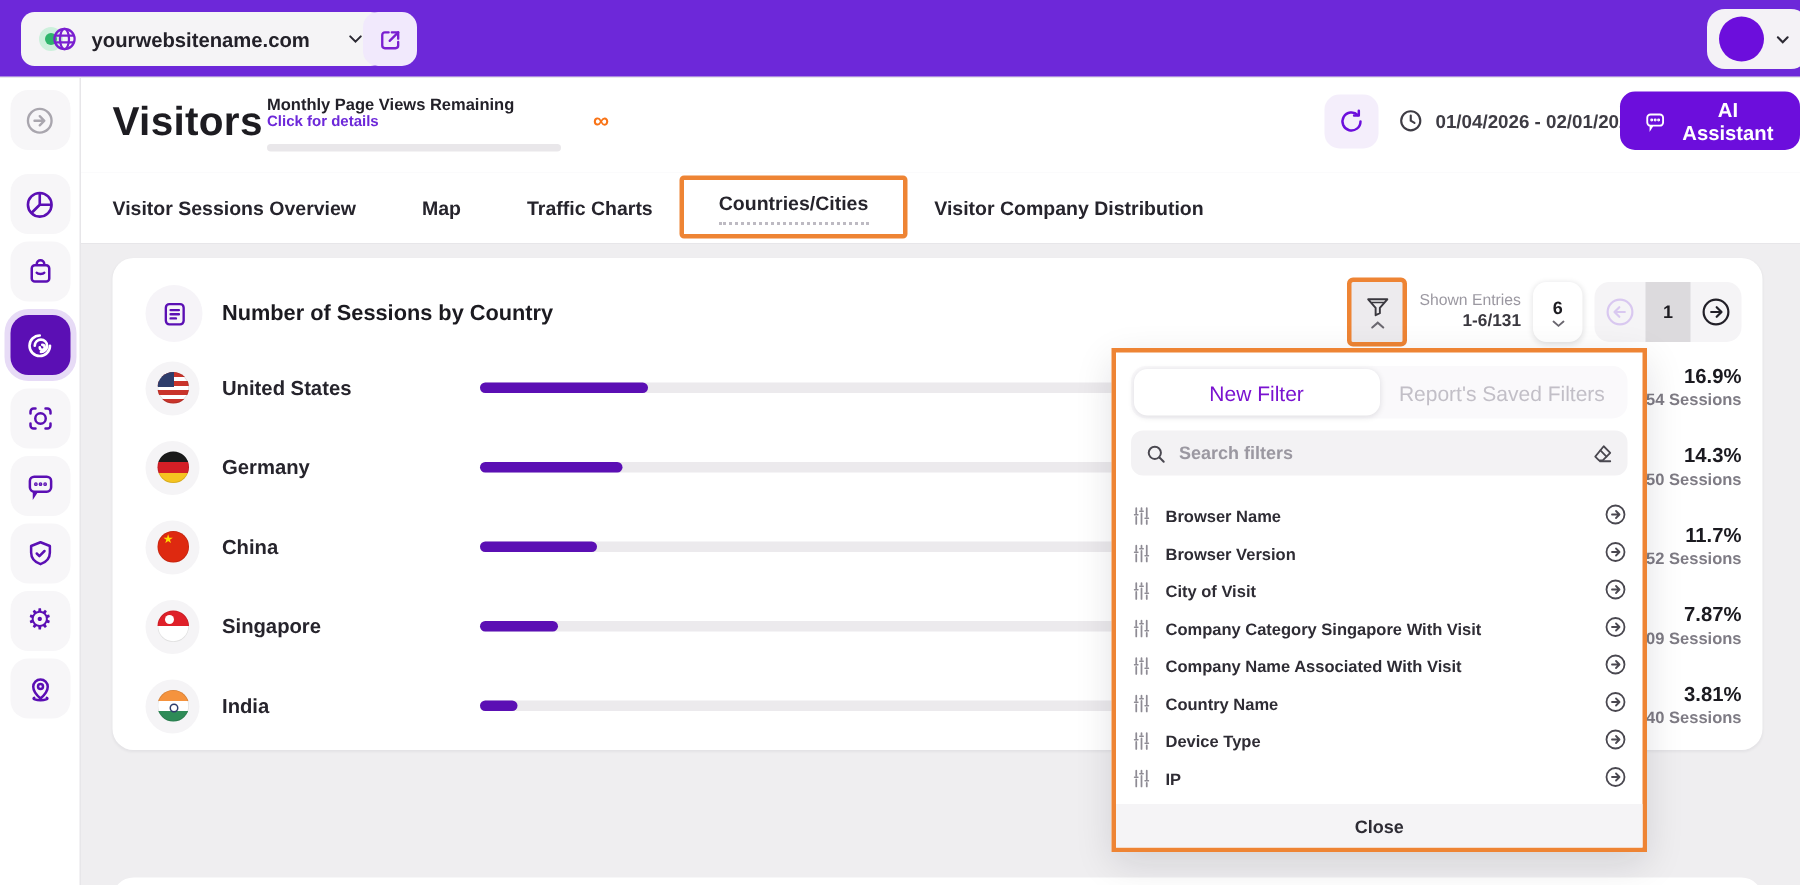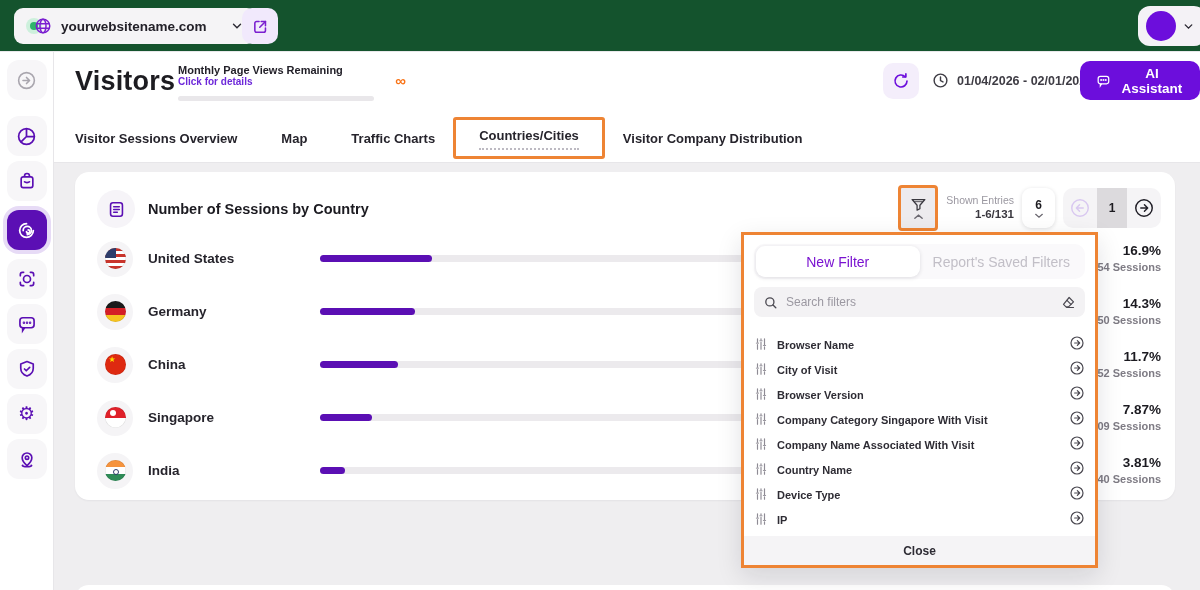--- a/index.html
+++ b/index.html
@@ -5,21 +5,21 @@
   :root{
     --purple:#5B0FB4; --btn-purple:#6C0EDC; --orange:#EE8434; --link-purple:#6D28D9;
     --inf-orange:#F97316; --lav:#F2EAFB; --page-bg:#EFEEF0; --txt:#1D1C21; --gray:#87848D;
   }
   *{box-sizing:border-box;margin:0;padding:0;}
   html,body{width:1200px;height:590px;overflow:hidden;}
   body{font-family:"Liberation Sans","DejaVu Sans",sans-serif;background:var(--page-bg);position:relative;color:var(--txt);}
   svg{display:block;}
 
   
-  .topbar{position:absolute;left:0;top:0;width:1200px;height:52px;background:#14532d;border-bottom:1px solid #E9E8EB;z-index:5;}
+  .topbar{position:absolute;left:0;top:0;width:1200px;height:52px;background:#6d28d9;border-bottom:1px solid #E9E8EB;z-index:5;}
   .site-pill{position:absolute;left:14px;top:8px;height:36px;min-width:218px;background:#F5F4F6;border-radius:9px;display:flex;align-items:center;padding:0 12px;gap:9px;cursor:pointer;}
   .globe-wrap{position:relative;width:26px;height:20px;}
   .globe-green{position:absolute;left:0;top:2px;width:16px;height:16px;border-radius:50%;background:#CDF0DC;}
   .globe-green::after{content:"";position:absolute;left:4px;top:4px;width:8px;height:8px;border-radius:50%;background:#2FB56B;}
   .globe-svg{position:absolute;left:8px;top:1px;}
   .site-name{font-size:13.5px;font-weight:700;color:#232129;}
   .site-chevron{margin-left:14px;}
   .ext-btn{position:absolute;left:242px;top:8px;width:36px;height:36px;border-radius:10px;background:#F1E9FC;display:flex;align-items:center;justify-content:center;cursor:pointer;}
   .avatar-pill{position:absolute;right:-6px;top:6px;width:68px;height:40px;border-radius:12px;background:#F4F2F6;display:flex;align-items:center;padding-left:8px;gap:6px;cursor:pointer;}
   .avatar-circle{width:30px;height:30px;border-radius:50%;background:var(--btn-purple);}
@@ -99,21 +99,21 @@
       linear-gradient(180deg,transparent 42%,#C8102E 42% 58%,transparent 58%);}
   .flag.in{background:linear-gradient(180deg,#F5933E 0 34%,#fff 34% 67%,#2E8B57 67% 100%);}
   .flag.in::after{content:"";position:absolute;left:8px;top:8.5px;width:4px;height:4px;border-radius:50%;border:1px solid #2E3D6B;}
 
   
   .popup{position:absolute;left:741px;top:232px;width:357px;height:336px;background:#fff;border:3px solid var(--orange);z-index:20;box-shadow:0 8px 24px rgba(20,20,30,.12);}
   .popup-tabs{margin:9px 10px 0 10px;height:35px;background:#FAF9FB;border-radius:10px;display:flex;padding:2px;}
   .popup-tab{flex:1;display:flex;align-items:center;justify-content:center;font-size:14px;font-weight:400;color:#C2BFC7;border-radius:9px;cursor:pointer;}
   .popup-tab.active{background:#fff;color:#7A13D0;box-shadow:0 1px 4px rgba(20,20,30,.12);}
   .popup-search{margin:8px 10px;height:30px;background:#F3F2F4;border-radius:8px;display:flex;align-items:center;padding:0 9px;gap:8px;}
-  .popup-search input{flex:1;border:none;background:transparent;outline:none;font-size:12px;color:#737373;font-family:inherit;}
+  .popup-search input{flex:1;border:none;background:transparent;outline:none;font-size:12px;color:#737373;font-family:inherit;font-weight:bold;}
   .popup-search input::placeholder{color:#9B98A1;}
   .popup-list{padding:1px 10px;}
   .popup-item{height:25px;display:flex;align-items:flex-end;gap:9px;cursor:pointer;}
   .popup-item-label{flex:1;font-size:11px;font-weight:600;color:#2E2C34;}
   .popup-close{position:absolute;left:0;bottom:0;width:100%;height:29px;background:#F5F4F6;display:flex;align-items:center;justify-content:center;font-size:12px;font-weight:600;color:#2E2C34;cursor:pointer;}
 </style>
 </head>
 <body>
 
 <div class="topbar">
@@ -419,36 +419,36 @@
           </svg>
         </span>
       </div>
       <div class="popup-item">
         <span>
           <svg width="14" height="14" viewBox="0 0 24 24" fill="none" stroke="#8E8B94" stroke-width="2" stroke-linecap="round">
             <path d="M6 3v6M6 13v8M12 3v2M12 9v12M18 3v10M18 17v4"></path>
             <path d="M4 10.5h4M10 6.5h4M16 14.5h4" stroke-width="1.6"></path>
           </svg>
         </span>
+        <span class="popup-item-label">Browser Version</span>
+        <span>
+          <svg width="16" height="16" viewBox="0 0 24 24" fill="none" stroke="#4A4850" stroke-width="1.8" stroke-linecap="round" stroke-linejoin="round">
+            <circle cx="12" cy="12" r="9"></circle>
+            <path d="M8.5 12h7M12.5 8.5L16 12l-3.5 3.5"></path>
+          </svg>
+        </span>
+      </div>
+      <div class="popup-item">
+        <span>
+          <svg width="14" height="14" viewBox="0 0 24 24" fill="none" stroke="#8E8B94" stroke-width="2" stroke-linecap="round">
+            <path d="M6 3v6M6 13v8M12 3v2M12 9v12M18 3v10M18 17v4"></path>
+            <path d="M4 10.5h4M10 6.5h4M16 14.5h4" stroke-width="1.6"></path>
+          </svg>
+        </span>
         <span class="popup-item-label">City of Visit</span>
-        <span>
-          <svg width="16" height="16" viewBox="0 0 24 24" fill="none" stroke="#4A4850" stroke-width="1.8" stroke-linecap="round" stroke-linejoin="round">
-            <circle cx="12" cy="12" r="9"></circle>
-            <path d="M8.5 12h7M12.5 8.5L16 12l-3.5 3.5"></path>
-          </svg>
-        </span>
-      </div>
-      <div class="popup-item">
-        <span>
-          <svg width="14" height="14" viewBox="0 0 24 24" fill="none" stroke="#8E8B94" stroke-width="2" stroke-linecap="round">
-            <path d="M6 3v6M6 13v8M12 3v2M12 9v12M18 3v10M18 17v4"></path>
-            <path d="M4 10.5h4M10 6.5h4M16 14.5h4" stroke-width="1.6"></path>
-          </svg>
-        </span>
-        <span class="popup-item-label">Browser Version</span>
         <span>
           <svg width="16" height="16" viewBox="0 0 24 24" fill="none" stroke="#4A4850" stroke-width="1.8" stroke-linecap="round" stroke-linejoin="round">
             <circle cx="12" cy="12" r="9"></circle>
             <path d="M8.5 12h7M12.5 8.5L16 12l-3.5 3.5"></path>
           </svg>
         </span>
       </div>
       <div class="popup-item">
         <span>
           <svg width="14" height="14" viewBox="0 0 24 24" fill="none" stroke="#8E8B94" stroke-width="2" stroke-linecap="round">

